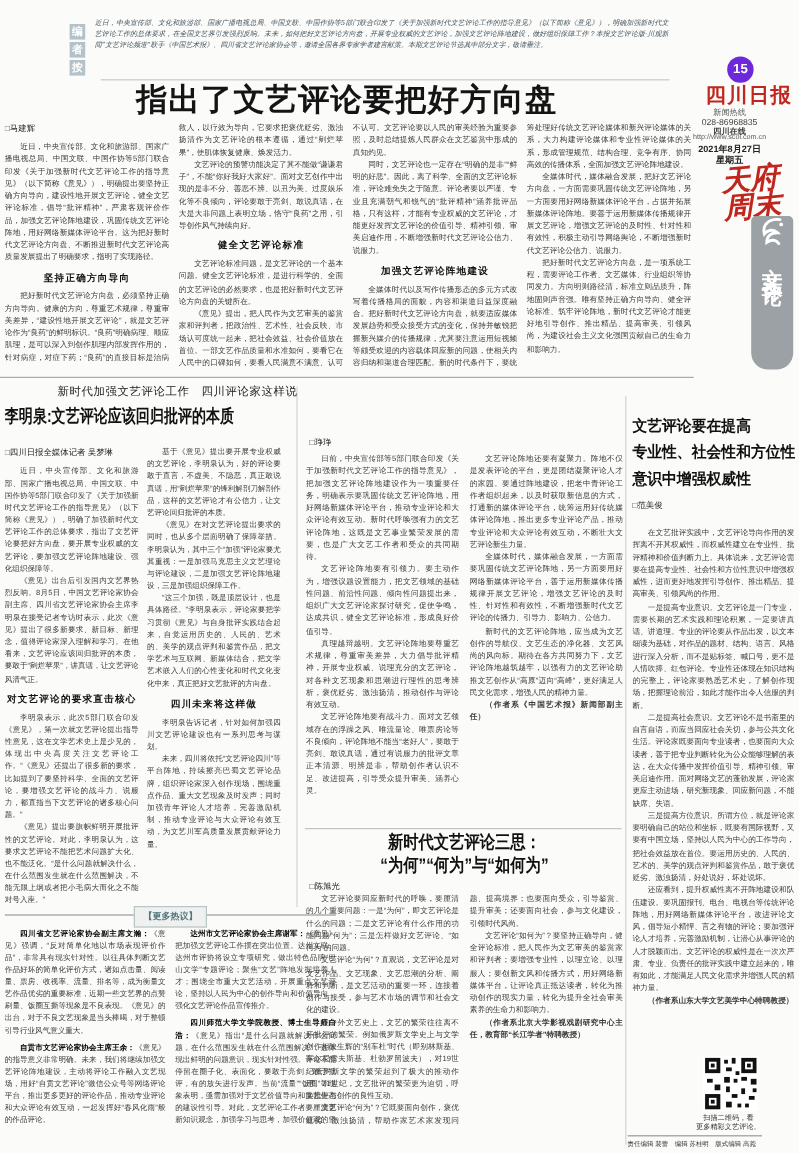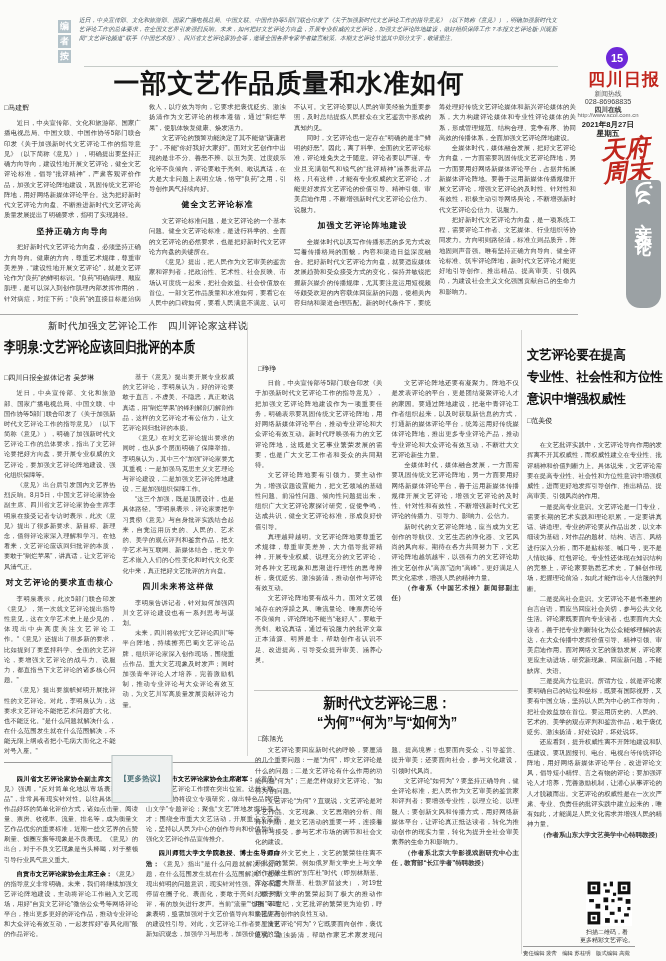--- a/index.html
+++ b/index.html
@@ -29,21 +29,21 @@
   .liblk{position:absolute;left:4px;top:320px;width:244px;text-align:right;}
   .kicker{font-size:9.5px;color:#222;letter-spacing:.5px;}
   .li-title{margin-top:5px;font-size:15px;font-weight:800;color:#111;white-space:nowrap;
         transform:scaleX(.78);transform-origin:0 50%;}
   .licols{position:absolute;left:4px;top:372px;width:230px;height:386px;
         column-count:2;column-gap:7px;font-size:6.3px;line-height:1.62;}
   
   .voices{position:absolute;left:4px;top:762px;width:276px;border-top:1px solid #9a9a9a;}
   .voices-label{position:absolute;left:50%;top:-8px;transform:translateX(-50%);
         background:#eef1f0;border:1px solid #b9c4c4;color:#53767c;font-size:7.5px;
-        font-weight:bold;padding:18px 7px;white-space:nowrap;}
+        font-weight:bold;padding:3px 7px;white-space:nowrap;}
   .vcols{margin-top:11px;width:276px;height:182px;column-count:2;column-gap:8px;
         font-size:6.3px;line-height:1.6;}
   .vcols p{margin:0 0 4px;text-indent:2em;}
   .vcols b{color:#000;}
   
   .frontblk{position:absolute;left:254px;top:320px;width:266px;}
   .front-title{margin-left:42px;font-size:16px;font-weight:800;line-height:1.25;color:#111;
         transform:scaleX(.82);transform-origin:0 50%;white-space:nowrap;}
   .front-byline{position:absolute;left:258px;top:364px;font-size:7px;color:#222;}
   .frontcols{position:absolute;left:255px;top:378px;width:264px;height:306px;
@@ -97,21 +97,21 @@
   <div class="ednote">
     <div class="ednote-label">
       <span>编</span>
       <span>者</span>
       <span>按</span>
     </div>
     <div class="ednote-text">近日，中央宣传部、文化和旅游部、国家广播电视总局、中国文联、中国作协等5部门联合印发了《关于加强新时代文艺评论工作的指导意见》（以下简称《意见》），明确加强新时代文艺评论工作的总体要求，在全国文艺界引发强烈反响。未来，如何把好文艺评论方向盘，开展专业权威的文艺评论，加强文艺评论阵地建设，做好组织保障工作？本报文艺评论版·川观新闻“文艺评论频道”联手《中国艺术报》、四川省文艺评论家协会等，邀请全国各界专家学者建言献策。本期文艺评论节选其中部分文字，敬请垂注。</div>
   </div>
   <div class="ednote-rule"></div>
 
-  <div class="headline1">一部文艺作品质量和水准如何</div>
+  <div class="headline1">指出了文艺评论要把好方向盘</div>
   <div class="a1cols cols">
     <div class="byline">□马建辉</div>
     <div>
         <p>近日，中央宣传部、文化和旅游部、国家广播电视总局、中国文联、中国作协等5部门联合印发《关于加强新时代文艺评论工作的指导意见》（以下简称《意见》），明确提出要坚持正确方向导向，建设性地开展文艺评论，健全文艺评论标准，倡导“批评精神”，严肃客观评价作品，加强文艺评论阵地建设，巩固传统文艺评论阵地，用好网络新媒体评论平台。这为把好新时代文艺评论方向盘、不断推进新时代文艺评论高质量发展提出了明确要求，指明了实现路径。</p>
         <h4>坚持正确方向导向</h4>
         <p>把好新时代文艺评论方向盘，必须坚持正确方向导向。健康的方向，尊重艺术规律，尊重审美差异，“建设性地开展文艺评论”，就是文艺评论作为“良药”的鲜明标识。“良药”明确病理、顺应肌理，是可以深入到创作肌理内部发挥作用的，针对病症，对症下药；“良药”的直接目标是治病救人，以疗效为导向，它要求把褒优贬劣、激浊扬清作为文艺评论的根本遵循，通过“剜烂苹果”，使肌体恢复健康、焕发活力。</p>
         <p>文艺评论的预警功能决定了其不能做“谦谦君子”，不能“你好我好大家好”。面对文艺创作中出现的是非不分、善恶不辨、以丑为美、过度娱乐化等不良倾向，评论要敢于亮剑、敢说真话，在大是大非问题上表明立场，恪守“良药”之用，引导创作风气持续向好。</p>
         <h4>健全文艺评论标准</h4>
         <p>文艺评论标准问题，是文艺评论的一个基本问题。健全文艺评论标准，是进行科学的、全面的文艺评论的必然要求，也是把好新时代文艺评论方向盘的关键所在。</p>
         <p>《意见》提出，把人民作为文艺审美的鉴赏家和评判者，把政治性、艺术性、社会反映、市场认可度统一起来，把社会效益、社会价值放在首位。一部文艺作品质量和水准如何，要看它在人民中的口碑如何，要看人民满意不满意、认可不认可。文艺评论要以人民的审美经验为重要参照，及时总结提炼人民群众在文艺鉴赏中形成的真知灼见。</p>

